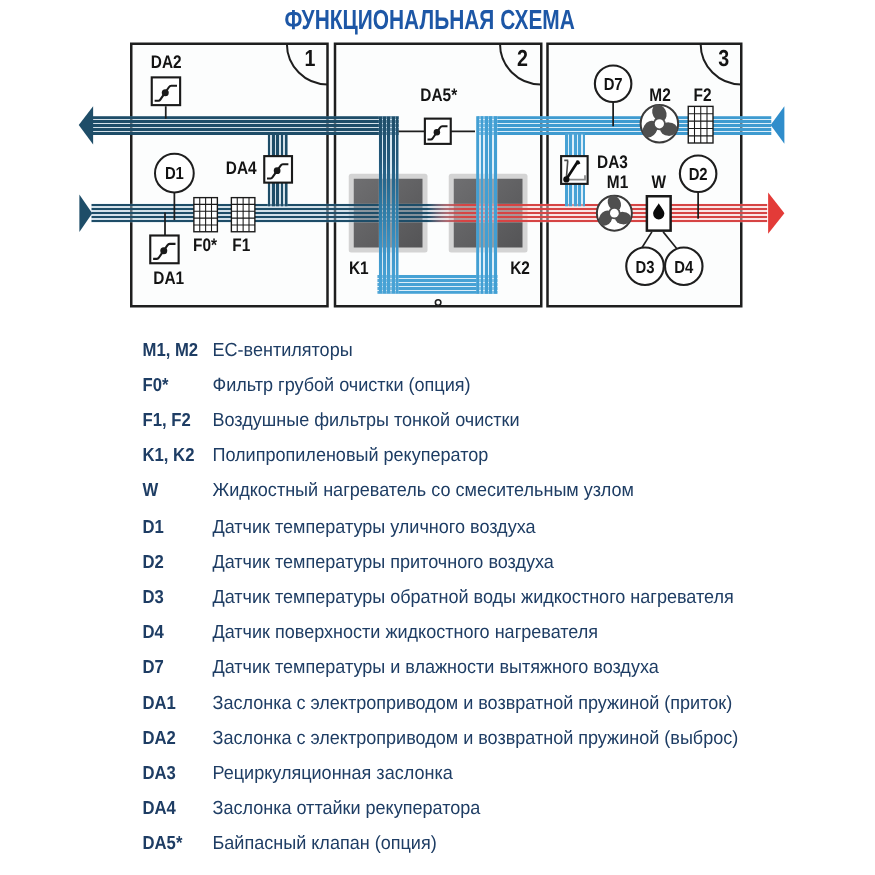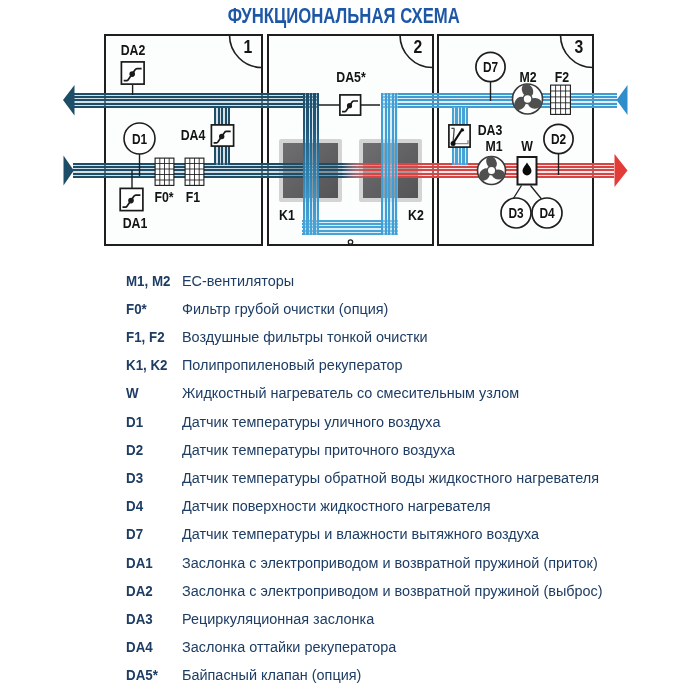--- a/index.html
+++ b/index.html
@@ -2,21 +2,21 @@
 <html lang="ru"><head>
 <meta charset="utf-8">
 <style>
   html,body{margin:0;padding:0;}
   body{width:700px;height:700px;background:#ffffff;font-family:"Liberation Sans",sans-serif;position:relative;overflow:hidden;}
   .abs{position:absolute;}
   .boxbg{position:absolute;background:#fcfdfd;border:2px solid #1e1e1e;box-sizing:border-box;}
   .num{position:absolute;font-weight:700;font-size:18.5px;color:#141414;transform:translate(-50%,-50%) scaleX(.85);}
   .duct{position:absolute;}
   .lbl{position:absolute;font-weight:700;font-size:14.5px;color:#131313;transform:translate(-50%,-50%) scaleX(.85);white-space:nowrap;}
-  .leg{position:absolute;left:16px;width:640px;height:28px;line-height:28px;color:#1e3d64;font-size:14.5px;}
+  .leg{position:absolute;left:4px;width:640px;height:28px;line-height:28px;color:#1e3d64;font-size:14.5px;}
   .leg b{position:absolute;left:110px;font-weight:700;font-size:15px;transform:scaleX(.89);transform-origin:0 50%;}
   .leg span{position:absolute;left:166px;font-weight:400;font-size:15.2px;transform:scaleX(.95);transform-origin:0 50%;}
   .sh{background-image:repeating-linear-gradient(180deg,var(--c) 0 2px,rgba(0,0,0,0) 2px 3.25px);}
   .sv{background-image:repeating-linear-gradient(90deg,var(--c) 0 2.25px,rgba(0,0,0,0) 2.25px 3.5px);}
   .mv{-webkit-mask-image:repeating-linear-gradient(90deg,#000 0 2.25px,transparent 2.25px 3.5px);mask-image:repeating-linear-gradient(90deg,#000 0 2.25px,transparent 2.25px 3.5px);}
 </style>
 </head>
 <body>
 
 <div class="abs" style="left:-6px;top:2.5px;width:700px;text-align:center;font-size:22px;font-weight:700;color:#1d57a6;"><span style="display:inline-block;transform:scaleX(.76);transform-origin:center;">ФУНКЦИОНАЛЬНАЯ СХЕМА</span></div>

